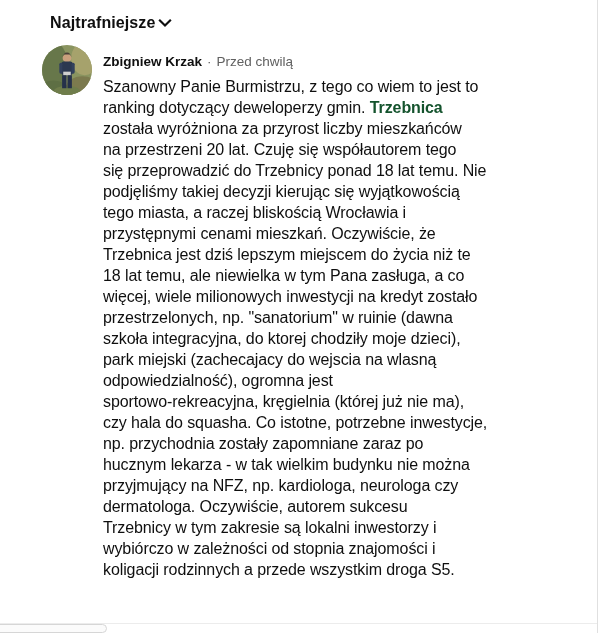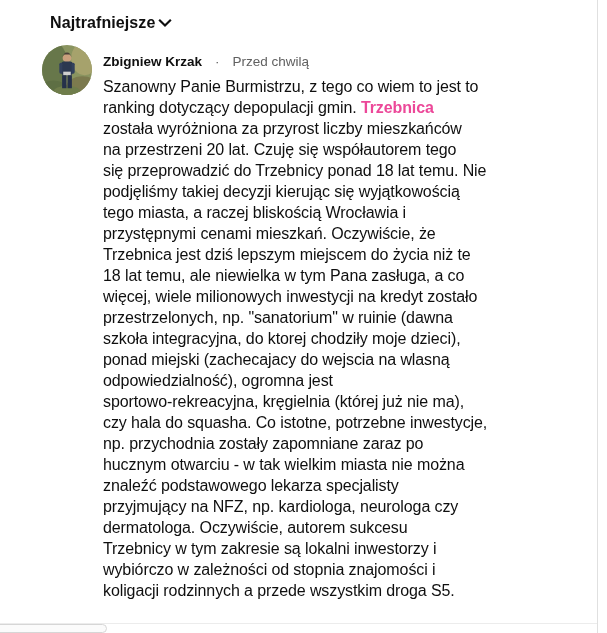--- a/index.html
+++ b/index.html
@@ -9,28 +9,28 @@
     color:#0f0f0f;
   }
   
   .sort-row{position:absolute;left:50px;top:13px;display:flex;align-items:center;cursor:pointer;}
   .sort-label{font-size:16px;font-weight:600;color:#0f0f0f;letter-spacing:0.1px;}
   .chevron{width:20px;height:20px;display:block;}
   
   .avatar{position:absolute;left:42px;top:45px;width:50px;height:50px;border-radius:50%;overflow:hidden;cursor:pointer;}
   .avatar svg{display:block;width:50px;height:50px;}
   
-  .meta{position:absolute;left:103px;top:54px;font-size:13.5px;display:flex;align-items:baseline;gap:13px;white-space:pre;}
+  .meta{position:absolute;left:103px;top:54px;font-size:13.5px;display:flex;align-items:baseline;gap:5px;white-space:pre;}
   .author{font-weight:600;color:#0f0f0f;cursor:pointer;}
   .sep{color:#606060;}
   .time{color:#606060;cursor:pointer;}
   
   .body{position:absolute;left:103px;top:76px;width:470px;font-size:16px;line-height:21px;color:#0f0f0f;letter-spacing:-0.1px;}
   .line{height:21px;white-space:pre;}
-  .mention{color:#ec4899;font-weight:700;text-decoration:none;cursor:pointer;}
+  .mention{color:#14532d;font-weight:700;text-decoration:none;cursor:pointer;}
   
   .v-track{position:absolute;left:597px;top:0;width:10px;height:633px;background:#ffffff;border-left:1px solid #e0e0e0;box-sizing:border-box;}
   
   .h-track{position:absolute;left:0;top:623px;width:597px;height:10px;background:#ffffff;border-top:1px solid #ececec;box-sizing:border-box;}
   .h-thumb{position:absolute;left:-6px;top:0px;width:113px;height:9px;background:#fbfbfb;border:1px solid #d6d6d6;border-radius:0 6px 6px 0;box-sizing:border-box;}
 </style>
 </head>
 <body>
 
 <div class="page">
@@ -62,39 +62,38 @@
   </div>
 
   <div class="meta">
     <span class="author">Zbigniew Krzak</span>
     <span class="sep">·</span>
     <span class="time">Przed chwilą</span>
   </div>
 
   <div class="body">
       <div class="line"><span>Szanowny Panie Burmistrzu, z tego co wiem to jest to</span></div>
-      <div class="line"><span>ranking dotyczący depopulacji gmin. </span><a class="mention">Trzebnica</a></div>
+      <div class="line"><span>ranking dotyczący deweloperzy gmin. </span><a class="mention">Trzebnica</a></div>
       <div class="line"><span>została wyróżniona za przyrost liczby mieszkańców</span></div>
       <div class="line"><span>na przestrzeni 20 lat. Czuję się współautorem tego</span></div>
       <div class="line"><span>się przeprowadzić do Trzebnicy ponad 18 lat temu. Nie</span></div>
       <div class="line"><span>podjęliśmy takiej decyzji kierując się wyjątkowością</span></div>
       <div class="line"><span>tego miasta, a raczej bliskością Wrocławia i</span></div>
       <div class="line"><span>przystępnymi cenami mieszkań. Oczywiście, że</span></div>
       <div class="line"><span>Trzebnica jest dziś lepszym miejscem do życia niż te</span></div>
       <div class="line"><span>18 lat temu, ale niewielka w tym Pana zasługa, a co</span></div>
       <div class="line"><span>więcej, wiele milionowych inwestycji na kredyt zostało</span></div>
       <div class="line"><span>przestrzelonych, np. "sanatorium" w ruinie (dawna</span></div>
       <div class="line"><span>szkoła integracyjna, do ktorej chodziły moje dzieci),</span></div>
-      <div class="line"><span>ponad miejski (zachecajacy do wejscia na wlasną</span></div>
+      <div class="line"><span>park miejski (zachecajacy do wejscia na wlasną</span></div>
       <div class="line"><span>odpowiedzialność), ogromna jest</span></div>
       <div class="line"><span>sportowo-rekreacyjna, kręgielnia (której już nie ma),</span></div>
       <div class="line"><span>czy hala do squasha. Co istotne, potrzebne inwestycje,</span></div>
       <div class="line"><span>np. przychodnia zostały zapomniane zaraz po</span></div>
-      <div class="line"><span>hucznym otwarciu - w tak wielkim miasta nie można</span></div>
-      <div class="line"><span>znaleźć podstawowego lekarza specjalisty</span></div>
+      <div class="line"><span>hucznym lekarza - w tak wielkim budynku nie można</span></div>
       <div class="line"><span>przyjmujący na NFZ, np. kardiologa, neurologa czy</span></div>
       <div class="line"><span>dermatologa. Oczywiście, autorem sukcesu</span></div>
       <div class="line"><span>Trzebnicy w tym zakresie są lokalni inwestorzy i</span></div>
       <div class="line"><span>wybiórczo w zależności od stopnia znajomości i</span></div>
       <div class="line"><span>koligacji rodzinnych a przede wszystkim droga S5.</span></div>
     </div>
 
   <div class="v-track"></div>
   <div class="h-track">
     <div class="h-thumb"></div>

